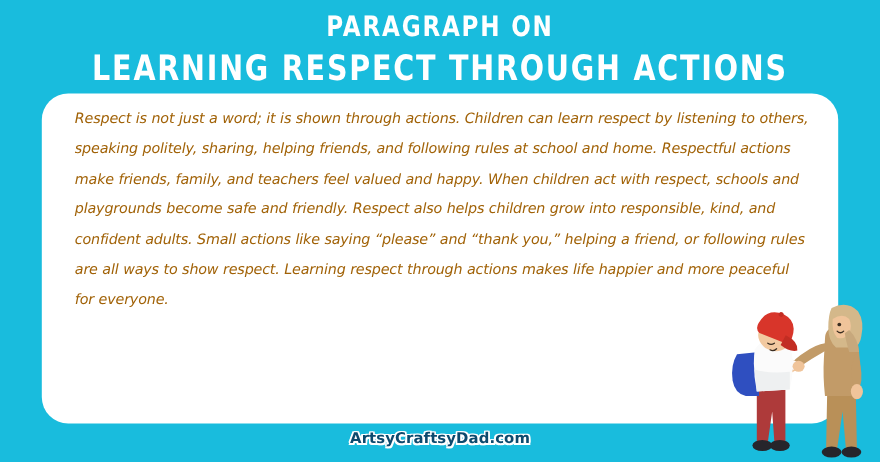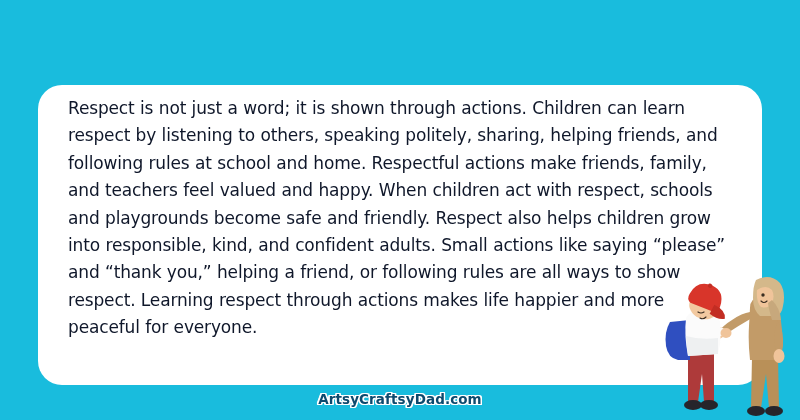--- a/index.html
+++ b/index.html
@@ -51,27 +51,28 @@
     width: 724px;
     height: 300px;
     background: #ffffff;
     border-radius: 24px;
     box-sizing: border-box;
     padding: 10px 26px 10px 30px;
     z-index: 2;
   }
   #paragraph-text {
     margin: 0;
-    color: #0f172a;
+    color: #a16207;
     font-family: "DejaVu Sans", sans-serif;
-    font-size: 17px;
+    font-size: 13px;
     line-height: 27.4px;
     letter-spacing: -0.15px;
     text-align: left;
     word-spacing: 0.2px;
+    font-style: italic;
   }
 
   
   #footer-credit {
     position: absolute;
     left: 0;
     top: 391px;
     width: 800px;
     text-align: center;
     z-index: 4;
@@ -97,20 +98,24 @@
     z-index: 3;
     pointer-events: none;
   }
   #illustration svg { display: block; }
 </style>
 </head>
 <body>
 
 <div id="poster">
 
+  <div id="title-block">
+    <span class="title-line" id="title-line-1">Paragraph On</span>
+    <span class="title-line" id="title-line-2">Learning Respect Through Actions</span>
+  </div>
 
   <div id="paragraph-card">
     <p id="paragraph-text">Respect is not just a word; it is shown through actions. Children can learn respect by listening to others, speaking politely, sharing, helping friends, and following rules at school and home. Respectful actions make friends, family, and teachers feel valued and happy. When children act with respect, schools and playgrounds become safe and friendly. Respect also helps children grow into responsible, kind, and confident adults. Small actions like saying “please” and “thank you,” helping a friend, or following rules are all ways to show respect. Learning respect through actions makes life happier and more peaceful for everyone.</p>
   </div>
 
   <div id="illustration">
     <svg width="140" height="150" viewBox="0 0 140 150" xmlns="http://www.w3.org/2000/svg">
 
       <g>
 

